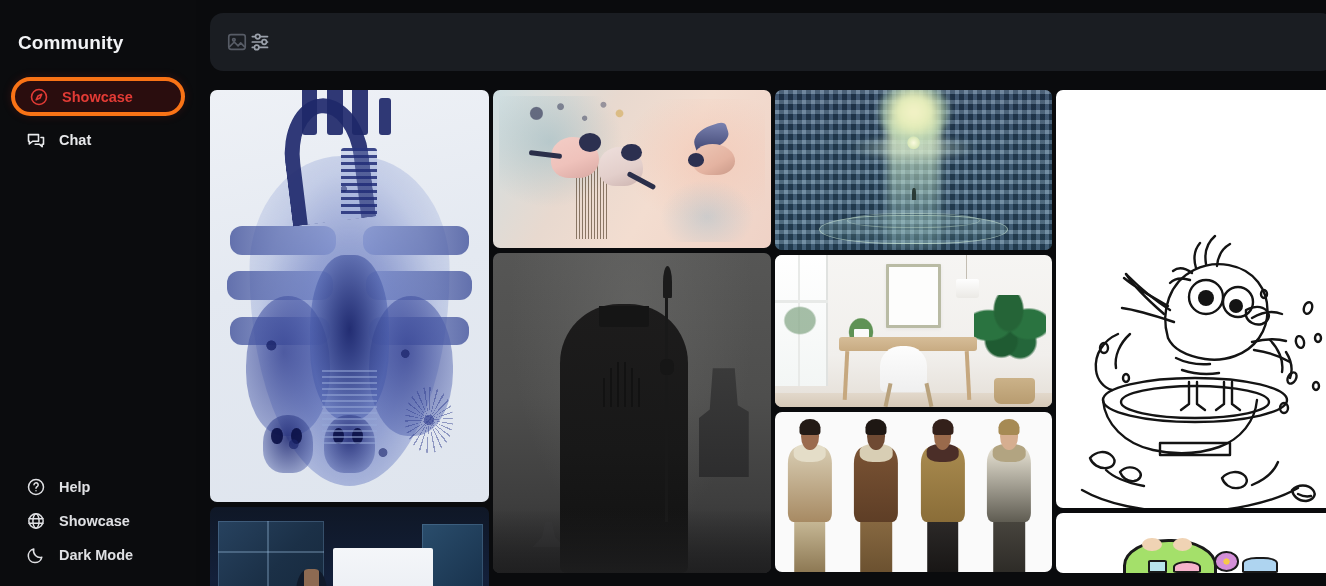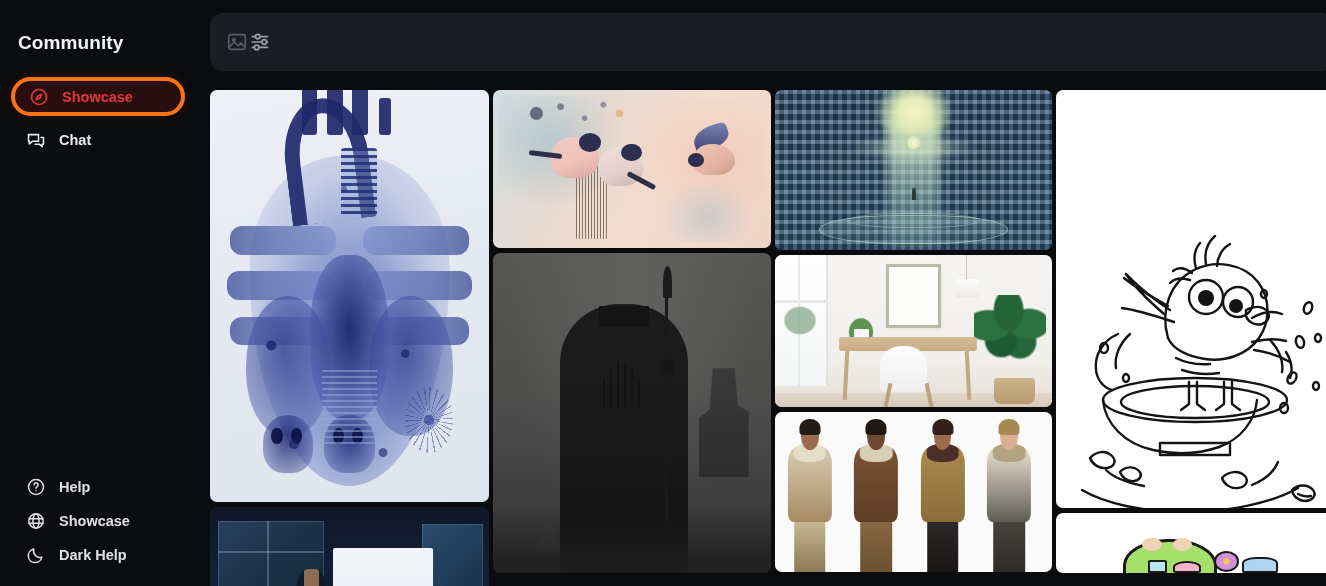--- a/index.html
+++ b/index.html
@@ -437,21 +437,21 @@
         </span>
         <span>Showcase</span>
       </div>
 
       <div class="nav-item">
         <span class="ico">
           <svg viewBox="0 0 24 24">
               <path d="M19 14.6A8 8 0 019.3 4.9 8.2 8.2 0 1019 14.6z"></path>
             </svg>
         </span>
-        <span>Dark Help</span>
+        <span>Dark Mode</span>
       </div>
 
     </nav>
   </aside>
 
   <main class="main">
 
     <div class="searchbar">
       <span class="search-icon">
         <svg viewBox="0 0 24 24">

